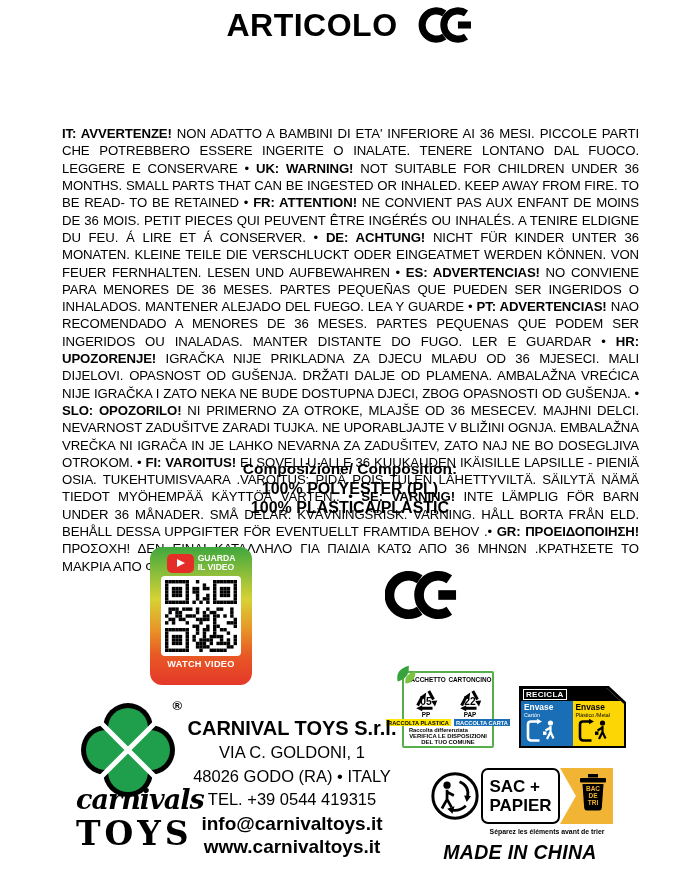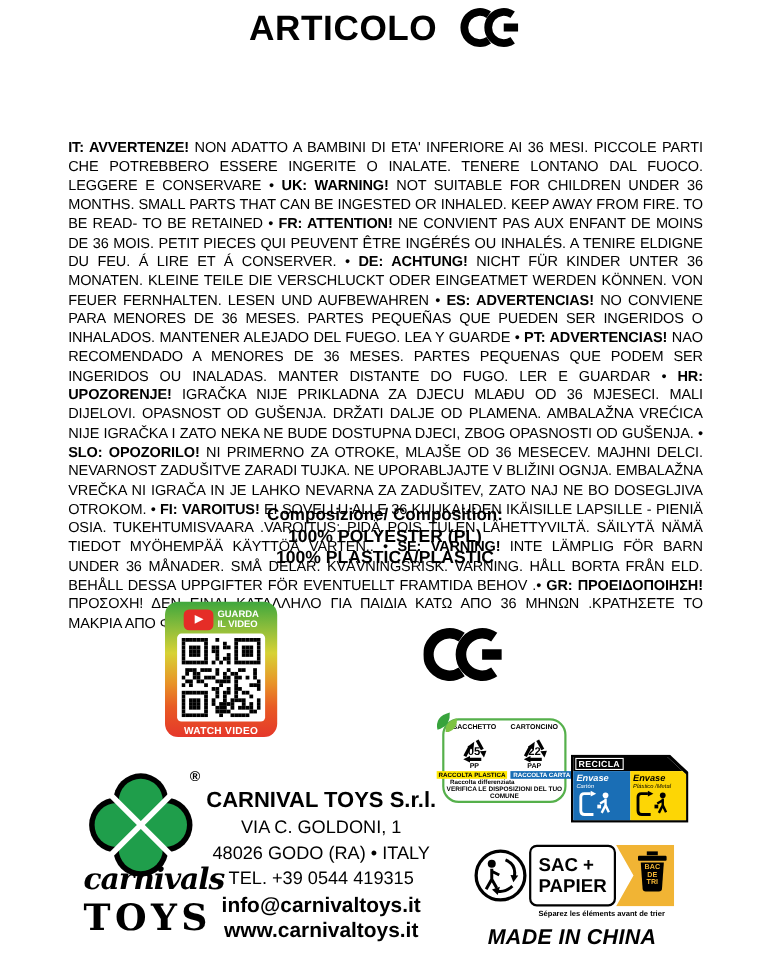--- a/index.html
+++ b/index.html
@@ -18,38 +18,38 @@
   .warning{position:absolute;left:62px;top:112px;width:577px;font-size:13.2px;line-height:17.3px;
            text-align:justify;letter-spacing:-.1px;}
   .warning b{font-weight:700;}
 
   
   .composition{position:absolute;left:0;right:0;top:459px;text-align:center;font-weight:800;line-height:19.5px;}
   .composition .c-title{font-size:15.5px;}
   .composition .c-line{font-size:16px;}
 
   
-  .qr-panel{position:absolute;left:150px;top:547px;width:102px;height:123px;border-radius:12px;
+  .qr-panel{position:absolute;left:150px;top:547px;width:102px;height:138px;border-radius:12px;
             background:linear-gradient(180deg,#3fa73d 0%,#8fbe3b 20%,#d7d234 38%,#e89428 60%,#e85a24 78%,#e5372a 100%);
             box-sizing:border-box;padding:4px 5px;}
   .qr-head{display:flex;align-items:center;justify-content:center;gap:4px;height:24px;}
   .yt{width:27px;height:19px;background:#e52d27;border-radius:5px;position:relative;flex:0 0 auto;}
   .yt:after{content:"";position:absolute;left:10px;top:5px;border-left:8px solid #fff;border-top:4.5px solid transparent;border-bottom:4.5px solid transparent;}
   .qr-head .lbl{font-size:8.6px;line-height:9px;font-weight:800;color:#fff;white-space:pre-line;}
   .qr-box{width:80px;height:80px;background:#fff;border-radius:4px;margin:1px auto 0;display:flex;align-items:center;justify-content:center;}
   .qr-foot{margin-top:3px;text-align:center;font-size:9.2px;font-weight:800;color:#fff;letter-spacing:.3px;}
 
   
   .lotto{position:absolute;left:385px;top:556px;width:256px;text-align:center;}
   .lotto .lbl{font-size:21.5px;font-weight:800;letter-spacing:.2px;}
   .lotto .bigce{margin-top:13px;}
 
   
-  .green-panel{position:absolute;left:402px;top:653px;width:113px;height:77px;background:#fff;
-               border:2.5px solid #55b04b;border-radius:15px;box-sizing:border-box;}
+  .green-panel{position:absolute;left:402px;top:671px;width:92px;height:77px;background:#fff;
+               border:2.5px solid #55b04b;border-radius:2px;box-sizing:border-box;}
   .leaf{position:absolute;left:-11px;top:-11px;}
   .gp-cols{display:flex;justify-content:space-around;margin-top:3px;}
   .gp-col{width:48px;text-align:center;}
   .gp-name{font-size:6.4px;font-weight:700;}
   .mobius{display:block;margin:1px auto 0;}
   .mobius path{stroke:#000;stroke-width:3.2;fill:none;}
   .mobius polygon{fill:#000;}
   .mobius text{font:bold 11px "Liberation Sans",sans-serif;fill:#000;text-anchor:middle;}
   .gp-mat{font-size:6.4px;font-weight:700;margin-top:-1px;}
   .gp-labels{display:flex;justify-content:center;gap:3px;margin-top:1px;}
@@ -60,21 +60,21 @@
   .gp-verifica{font-size:5.9px;font-weight:700;text-align:center;margin-top:.5px;}
 
   
   .recicla{position:absolute;left:519px;top:686px;width:107px;height:62px;background:#000;
            clip-path:polygon(0 0,84% 0,100% 26%,100% 100%,0 100%);}
   .recicla-in{position:absolute;left:2px;top:2px;right:2px;bottom:2px;background:#fff;
               clip-path:polygon(0 0,83% 0,100% 28%,100% 100%,0 100%);}
   .rec-head{background:#000;height:13px;display:flex;align-items:center;}
   .rec-head span{border:1px solid #fff;color:#fff;font-size:8px;font-weight:800;line-height:9px;padding:0 2px;margin-left:2px;letter-spacing:.3px;}
   .rec-cells{display:flex;height:45px;}
-  .rec-cell{width:50%;box-sizing:border-box;padding:2px 3px;position:relative;font-style:italic;}
+  .rec-cell{width:50%;box-sizing:border-box;padding:2px 3px;position:relative;}
   .rec-blue{background:#1a6eb5;color:#fff;}
   .rec-yellow{background:#fdd605;color:#000;}
   .rec-t1{font-size:8.4px;font-weight:700;line-height:9px;}
   .rec-t2{font-size:5.3px;line-height:6px;}
   .envase-ic{position:absolute;left:3px;bottom:2px;}
 
   
   .logo{position:absolute;left:76px;top:698px;width:108px;height:160px;}
   .logo .reg{position:absolute;right:2px;top:0;font-size:13px;font-weight:600;}
   .brand-script{position:absolute;left:0;right:0;top:86px;text-align:center;

